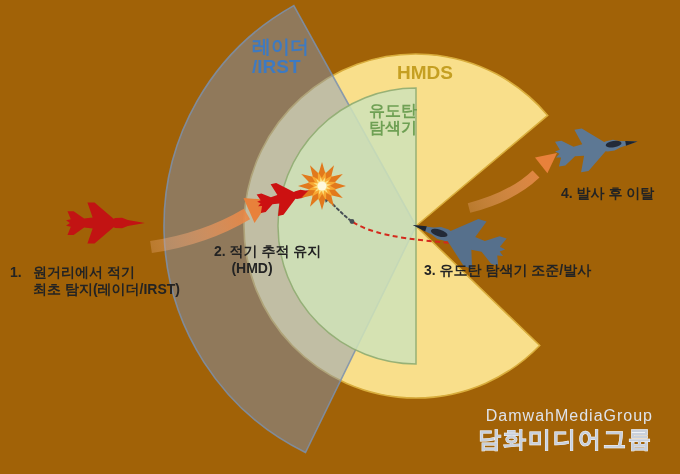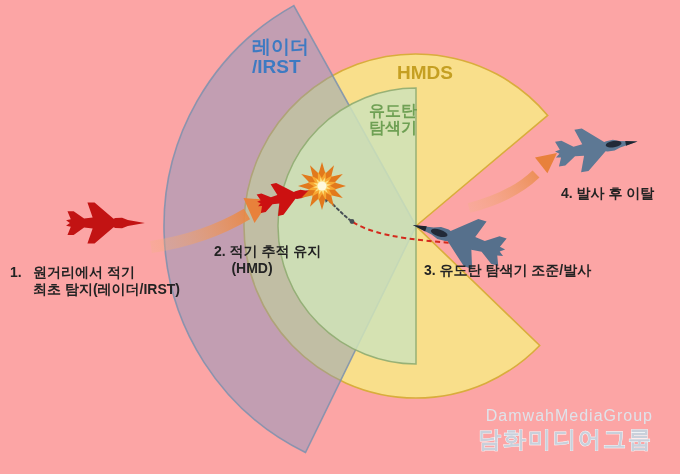--- a/index.html
+++ b/index.html
@@ -1,17 +1,17 @@
 <!DOCTYPE html>
 <html><head>
 <meta charset="utf-8">
 <style>
   html,body{margin:0;padding:0;background:#ffffff;}
   .stage{
-    position:relative;width:680px;height:474px;background:#fca5a5;overflow:hidden;
+    position:relative;width:680px;height:474px;background:#a16207;overflow:hidden;
     font-family:"Liberation Sans", sans-serif;
     text-align:center;
   }
   svg{position:absolute;left:0;top:0;}
   text{font-family:"Liberation Sans", sans-serif;}
   .t-step{font-size:14px;font-weight:bold;fill:#232323;}
   .t-radar{font-size:19px;font-weight:bold;fill:#3d7ac2;}
   .t-hmds{font-size:19px;font-weight:bold;fill:#c59f22;}
   .t-seeker{font-size:16px;font-weight:bold;fill:#6fa054;}
   .t-wm1{font-size:16px;fill:#dfe3ea;letter-spacing:1px;}

